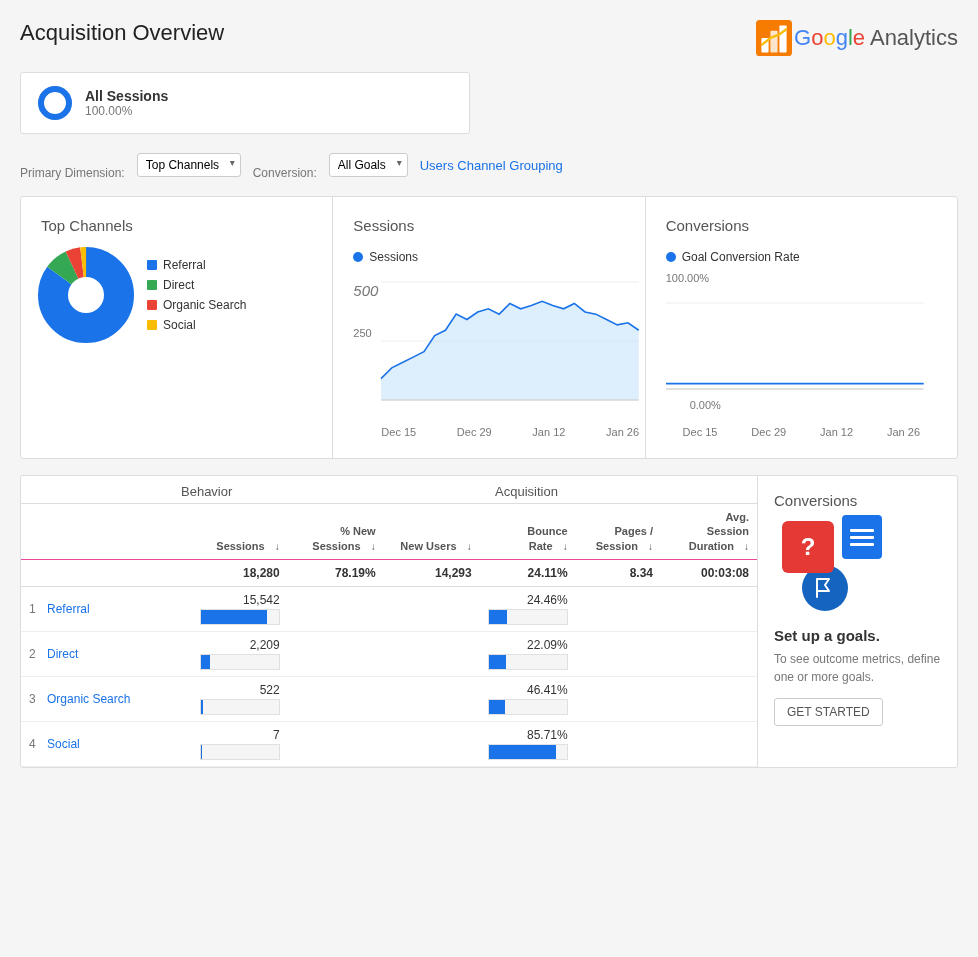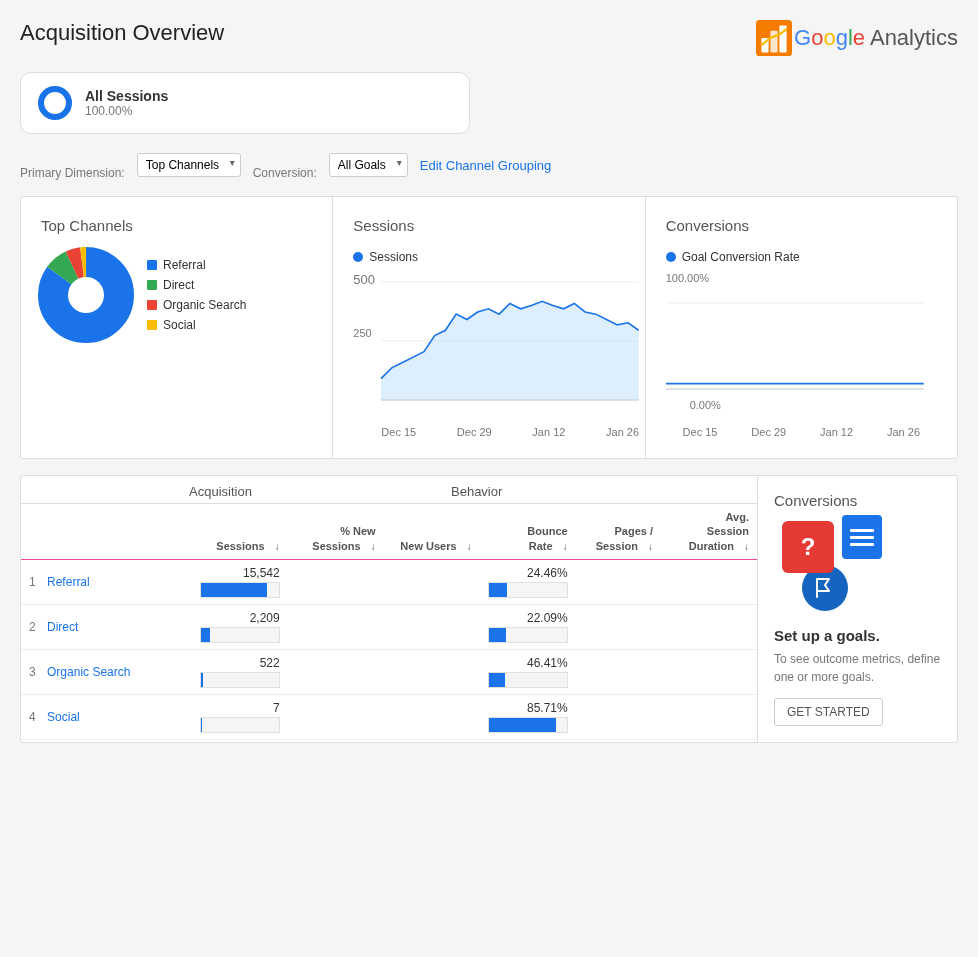--- a/index.html
+++ b/index.html
@@ -5,21 +5,21 @@
     * { box-sizing: border-box; margin: 0; padding: 0; }
     body { font-family: Arial, sans-serif; font-size: 13px; color: #333; background: #f5f5f5; padding: 20px; }
     
     .page-header { display: flex; justify-content: space-between; align-items: flex-start; margin-bottom: 16px; }
     .page-title { font-size: 22px; font-weight: normal; color: #222; }
     .ga-logo { display: flex; align-items: center; gap: 2px; }
     .ga-logo-icon { width: 36px; height: 36px; }
     .ga-logo-text { font-size: 22px; color: #555; }
     .ga-logo-text span { color: #4285f4; }
 
-    .session-bar { background: #fff; border: 1px solid #ddd; border-radius: 11px; padding: 12px 16px; margin-bottom: 16px; display: flex; align-items: center; gap: 12px; max-width: 450px; }
+    .session-bar { background: #fff; border: 1px solid #ddd; border-radius: 3px; padding: 12px 16px; margin-bottom: 16px; display: flex; align-items: center; gap: 12px; max-width: 450px; }
     .donut-icon { width: 36px; height: 36px; }
     .session-label { font-size: 14px; color: #333; font-weight: bold; }
     .session-pct { font-size: 12px; color: #777; }
 
     .filter-row { display: flex; align-items: center; gap: 12px; margin-bottom: 16px; }
     .filter-label { color: #777; font-size: 12px; margin-top: 16px; }
     .filter-select { border: 1px solid #ccc; border-radius: 3px; padding: 4px 20px 4px 8px; font-size: 12px; background: #fff; cursor: pointer; appearance: none; -webkit-appearance: none; position: relative; }
     .filter-wrapper { position: relative; display: inline-block; }
     .filter-wrapper::after { content: '▾'; position: absolute; right: 6px; top: 4px; font-size: 10px; color: #666; pointer-events: none; }
     .edit-link { color: #1a73e8; font-size: 13px; cursor: pointer; text-decoration: none; }
@@ -110,21 +110,21 @@
     <select class="filter-select">
       <option>Top Channels</option>
     </select>
   </div>
   <span class="filter-label">Conversion:</span>
   <div class="filter-wrapper">
     <select class="filter-select">
       <option>All Goals</option>
     </select>
   </div>
-  <a class="edit-link">Edit Channel Grouping</a>
+  <a class="edit-link">Users Channel Grouping</a>
 </div>
 
 <div class="top-cards">
 
   <div class="card">
     <div class="card-title">Top Channels</div>
     <div class="pie-section">
       <svg width="90" height="90" viewBox="0 0 90 90">
 
         <circle cx="45" cy="45" r="32" fill="none" stroke="#1a73e8" stroke-width="32" stroke-dasharray="170.67 30.07" stroke-dashoffset="0" transform="rotate(-90 45 45)"></circle>
@@ -155,21 +155,21 @@
     </div>
   </div>
 
   <div class="card">
     <div class="card-title">Sessions</div>
     <div class="chart-legend">
       <div class="chart-dot"></div>
       <span>Sessions</span>
     </div>
     <div style="position:relative; height:150px;">
-      <span style="position:absolute; top:0; left:0; font-size:13px; color:#777;">500</span>
+      <span style="position:absolute; top:10px; left:0; font-size:15px; color:#777;font-style:italic;">500</span>
       <span style="position:absolute; top:55px; left:0; font-size:11px; color:#777;">250</span>
       <svg width="95%" height="130" style="margin-left:28px; margin-top:4px;" viewBox="0 0 240 110">
 
         <line x1="0" y1="0" x2="240" y2="0" stroke="#e0e0e0" stroke-width="0.5"></line>
         <line x1="0" y1="55" x2="240" y2="55" stroke="#e0e0e0" stroke-width="0.5"></line>
         <line x1="0" y1="110" x2="240" y2="110" stroke="#e0e0e0" stroke-width="0.5"></line>
 
         <path d="M0,90 L10,80 L20,75 L30,70 L40,65 L50,50 L60,45 L70,30 L80,35 L90,28 L100,25 L110,30 L120,20 L130,25 L140,22 L150,18 L160,22 L170,25 L180,20 L190,28 L200,30 L210,35 L220,40 L230,38 L240,45 L240,110 L0,110 Z" fill="#bbdefb" opacity="0.5"></path>
 
         <path d="M0,90 L10,80 L20,75 L30,70 L40,65 L50,50 L60,45 L70,30 L80,35 L90,28 L100,25 L110,30 L120,20 L130,25 L140,22 L150,18 L160,22 L170,25 L180,20 L190,28 L200,30 L210,35 L220,40 L230,38 L240,45" fill="none" stroke="#1a73e8" stroke-width="1.5"></path>
@@ -208,40 +208,49 @@
       <span>Jan 26</span>
     </div>
   </div>
 </div>
 
 <div class="bottom-section">
   <div class="table-section">
 
     <div style="display:flex; padding:8px 0 4px 0; border-bottom: 1px solid #ddd;">
       <div style="flex: 0 0 160px;"></div>
+      <div style="flex: 1; font-size:13px; color:#555;">Behavior</div>
       <div style="flex: 0 0 270px; font-size:13px; color:#555; padding-left:8px;">Acquisition</div>
-      <div style="flex: 1; font-size:13px; color:#555;">Behavior</div>
     </div>
 
     <table>
       <thead>
         <tr>
           <th style="text-align:left; width:160px;"></th>
           <th style="width:90px;">
             Sessions <span class="sort-arrow">↓</span>
           </th>
           <th style="width:90px;">% New<br>Sessions <span class="sort-arrow">↓</span></th>
           <th style="width:90px;">New Users <span class="sort-arrow">↓</span></th>
           <th style="width:90px;">Bounce<br>Rate <span class="sort-arrow">↓</span></th>
           <th style="width:80px;">Pages /<br>Session <span class="sort-arrow">↓</span></th>
           <th style="width:90px;">Avg.<br>Session<br>Duration <span class="sort-arrow">↓</span></th>
         </tr>
       </thead>
       <tbody>
 
+        <tr class="totals-row">
+          <td></td>
+          <td>18,280</td>
+          <td>78.19%</td>
+          <td>14,293</td>
+          <td>24.11%</td>
+          <td>8.34</td>
+          <td>00:03:08</td>
+        </tr>
 
         <tr>
           <td>
             <span class="rank-num">1</span>
             <a class="channel-link" style="margin-left:8px;">Referral</a>
           </td>
           <td>
             <div>15,542</div>
             <div class="bar-wrap" style="width:100%; margin-top:2px;">
               <div class="bar-fill" style="width:85%;"></div>

